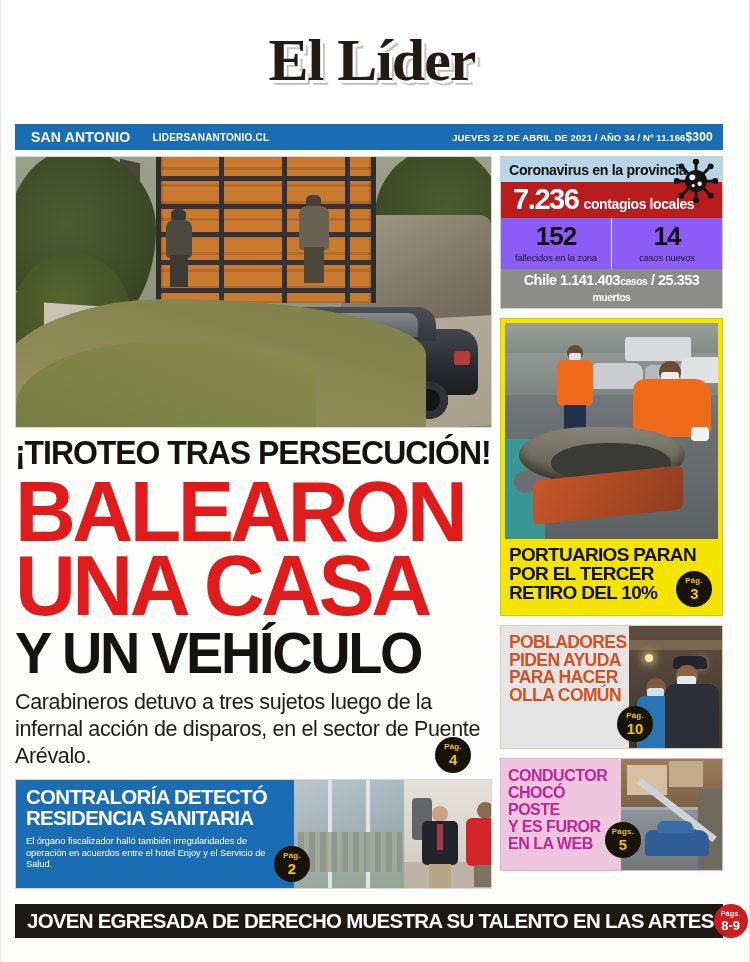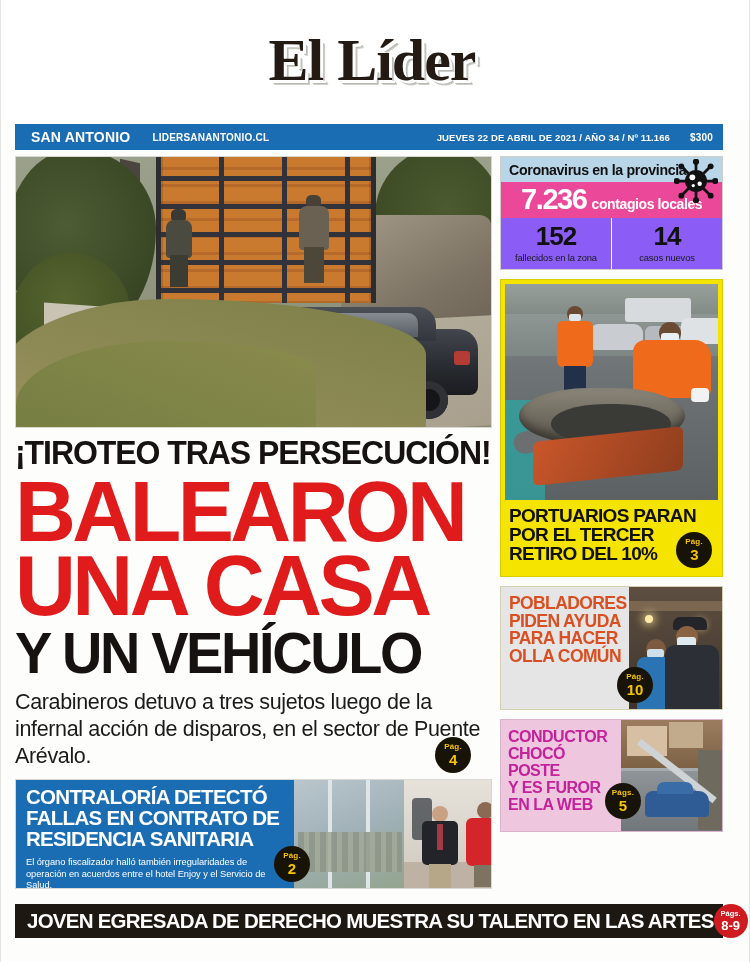--- a/index.html
+++ b/index.html
@@ -42,21 +42,21 @@
   
   .dateline{
     position:absolute;left:14px;top:124px;width:708px;height:26px;
     background:#1b6db3;color:#fff;display:flex;align-items:center;
     box-sizing:border-box;padding:0 10px 0 16px;
   }
   .dl-city{font-size:14px;font-weight:700;letter-spacing:.2px;}
   .dl-site{font-size:10px;font-weight:700;margin-left:22px;letter-spacing:.2px;}
   .dl-spacer{flex:1;}
   .dl-date{font-size:9.5px;font-weight:700;letter-spacing:.1px;}
-  .dl-price{font-size:10px;font-weight:700;margin-left:20px;letter-spacing:.2px;}
+  .dl-price{font-size:12px;font-weight:700;letter-spacing:.2px;}
 
   
   .cols{position:absolute;left:0;top:156px;width:750px;height:806px;}
   .col-left{position:absolute;left:14px;top:0;width:477px;}
   .col-right{position:absolute;left:499px;top:0;width:223px;}
 
   
   .main-photo{
     position:relative;width:477px;height:272px;overflow:hidden;
     background:#8d8f78;border:1px solid #d8d8d2;box-sizing:border-box;
@@ -175,21 +175,21 @@
 
   
   .covid{
     position:relative;width:223px;border:1px solid #cfcfc9;box-sizing:border-box;background:#fff;
   }
   .cv-head{
     background:#b9d5e8;color:#101010;font-size:14.2px;font-weight:700;
     padding:5px 24px 4px 8px;letter-spacing:-.35px;position:relative;
   }
   .cv-red{
-    background:#ec4899;color:#fff;padding:3px 8px 4px 20px;
+    background:#b91c1c;color:#fff;padding:3px 8px 4px 12px;
     display:flex;align-items:baseline;position:relative;
   }
   .cv-red .big{font-size:29px;font-weight:700;letter-spacing:-1.4px;line-height:1;}
   .cv-red .lbl{font-size:14px;font-weight:700;margin-left:5px;letter-spacing:-.4px;}
   .cv-stats{display:flex;background:#8b5cf6;}
   .cv-cell{flex:1;text-align:center;padding:5px 2px 6px 2px;}
   .cv-cell + .cv-cell{border-left:1px solid #ffffff;}
   .cv-num{font-size:26px;font-weight:700;color:#111;line-height:1;letter-spacing:-1px;}
   .cv-lbl{font-size:9.4px;color:#1a1a1a;margin-top:3px;letter-spacing:-.15px;}
   .cv-chile{
@@ -371,21 +371,20 @@
         <span class="badge badge-abs" style="right:14px;bottom:-4px;">
           <span class="bp">Pág.</span>
           <span class="bn">4</span>
         </span>
       </div>
 
       <div class="contraloria">
         <div class="ct-text">
           <div class="ct-title">
             <div>CONTRALORÍA DETECTÓ</div>
-            <div>FALLAS EN CONTRATO DE</div>
             <div>RESIDENCIA SANITARIA</div>
           </div>
           <div class="ct-sub">El órgano fiscalizador halló también irregularidades de operación en acuerdos entre el hotel Enjoy y el Servicio de Salud.</div>
         </div>
         <div class="ct-photo">
           <div class="ctp-wall"></div>
           <div class="ctp-floor"></div>
           <div class="ctp-window"></div>
           <div class="ctp-city"></div>
           <div class="ctp-bg1"></div>
@@ -447,20 +446,21 @@
         <div class="cv-stats">
           <div class="cv-cell">
             <div class="cv-num">152</div>
             <div class="cv-lbl">fallecidos en la zona</div>
           </div>
           <div class="cv-cell">
             <div class="cv-num">14</div>
             <div class="cv-lbl">casos nuevos</div>
           </div>
         </div>
+        <div class="cv-chile"><span>Chile</span> <span>1.141.403</span><span class="sm">casos</span> <span>/</span> <span>25.353</span> <span class="sm">muertos</span></div>
       </div>
 
       <div class="portuarios">
         <div class="pt-photo">
           <div class="ptp-road"></div>
           <div class="ptp-side"></div>
           <div class="ptp-hill"></div>
           <div class="ptp-bus"></div>
           <div class="ptp-car1"></div>
           <div class="ptp-car2"></div>

